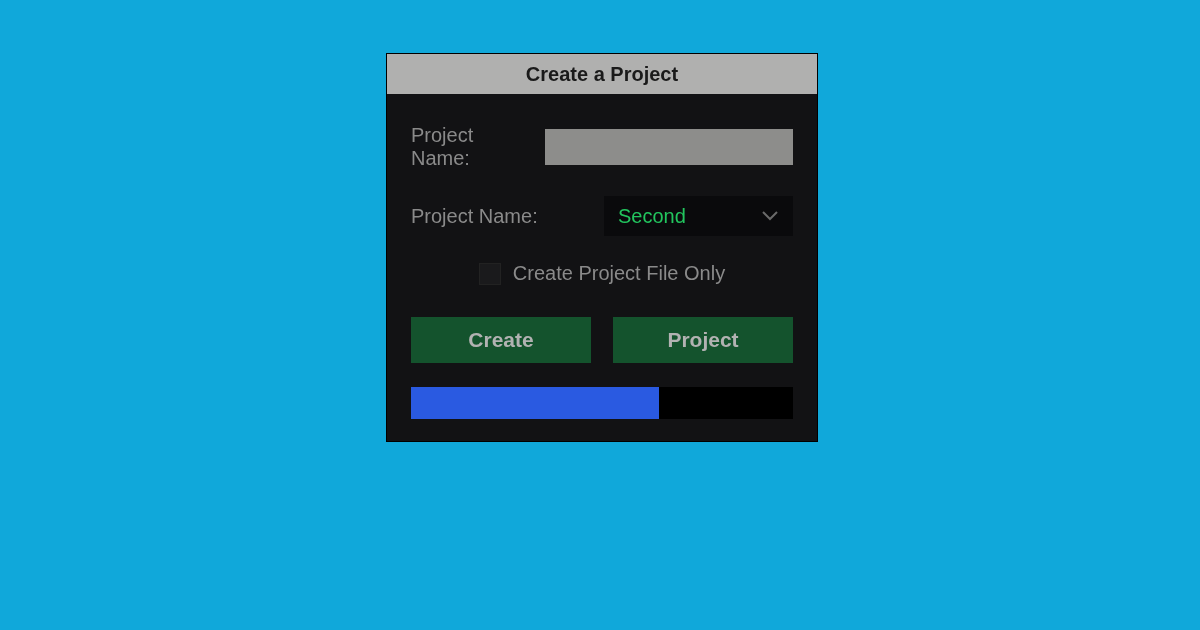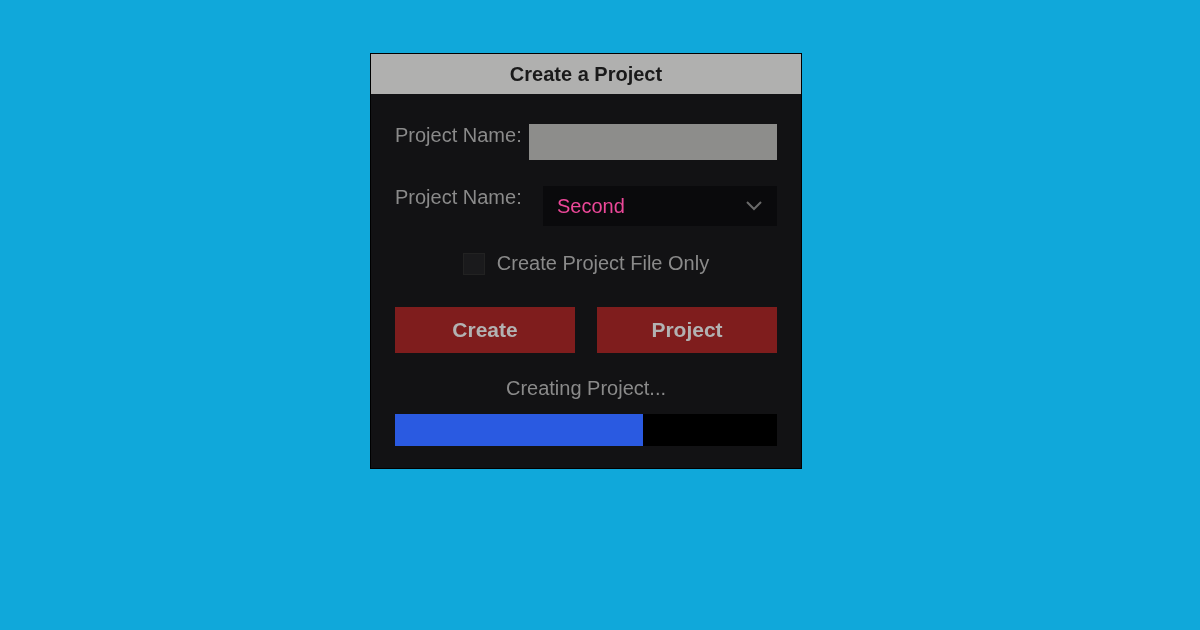--- a/index.html
+++ b/index.html
@@ -10,21 +10,21 @@
     body {
       width: 1200px;
       height: 630px;
       background: #10a8da;
       font-family: Arial, Helvetica, sans-serif;
       position: relative;
       overflow: hidden;
     }
     .dialog {
       position: absolute;
-      left: 370px;
+      left: 386px;
       top: 53px;
       width: 432px;
       background: #121214;
       border: 1px solid #000;
     }
     .titlebar {
       background: #b0b0af;
       height: 40px;
       display: flex;
       align-items: center;
@@ -33,22 +33,23 @@
     .titlebar-text {
       color: #1a1a1a;
       font-weight: bold;
       font-size: 20px;
     }
     .content {
       padding: 30px 24px 22px 24px;
     }
     .row {
       display: flex;
-      align-items: flex-start;
+      align-items: center;
       margin-bottom: 26px;
+      gap: 45px;
     }
     .label {
       color: #8a8a8a;
       font-size: 20px;
       width: 148px;
     }
     .text-input {
       flex: 1;
       height: 36px;
       background: #8d8d8b;
@@ -62,21 +63,21 @@
       flex: 1;
       height: 40px;
       background: #0a0a0c;
       display: flex;
       align-items: center;
       justify-content: space-between;
       padding: 0 14px 0 14px;
       cursor: pointer;
     }
     .select-value {
-      color: #ec4899;
+      color: #22c55e;
       font-size: 20px;
     }
     .chevron {
       width: 18px;
       height: 18px;
       display: flex;
       align-items: center;
       justify-content: center;
     }
     .chevron svg {
@@ -104,21 +105,21 @@
     }
     .button-row {
       display: flex;
       gap: 22px;
       justify-content: center;
       margin-bottom: 24px;
     }
     .btn {
       flex: 1;
       height: 46px;
-      background: #7f1d1d;
+      background: #14532d;
       color: #b2b2b2;
       font-size: 21px;
       font-weight: bold;
       display: flex;
       align-items: center;
       justify-content: center;
       cursor: pointer;
       border: none;
     }
     .status-text {
@@ -170,20 +171,19 @@
     <div class="checkbox-row">
       <div class="checkbox"></div>
       <span class="checkbox-label">Create Project File Only</span>
     </div>
 
     <div class="button-row">
       <button class="btn">Create</button>
       <button class="btn">Project</button>
     </div>
 
-    <div class="status-text">Creating Project...</div>
 
     <div class="progress-track">
       <div class="progress-fill" style="width: 65%;"></div>
     </div>
 
   </div>
 </div>
 
 </body></html>

